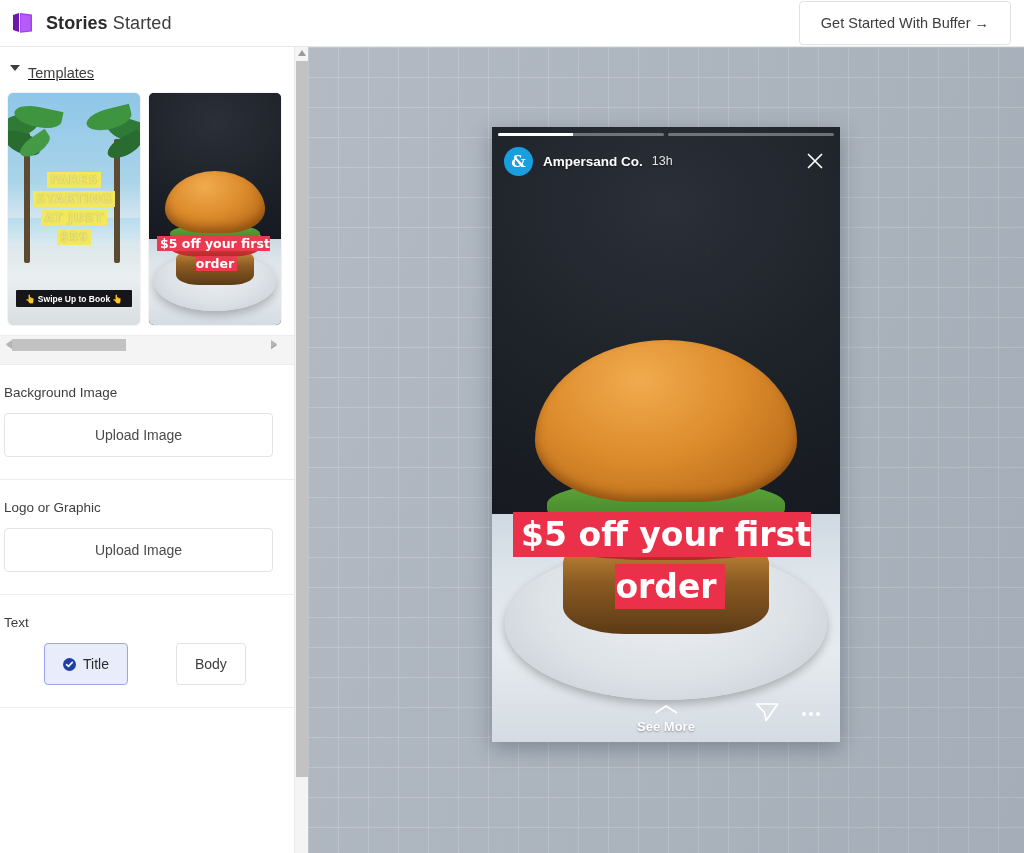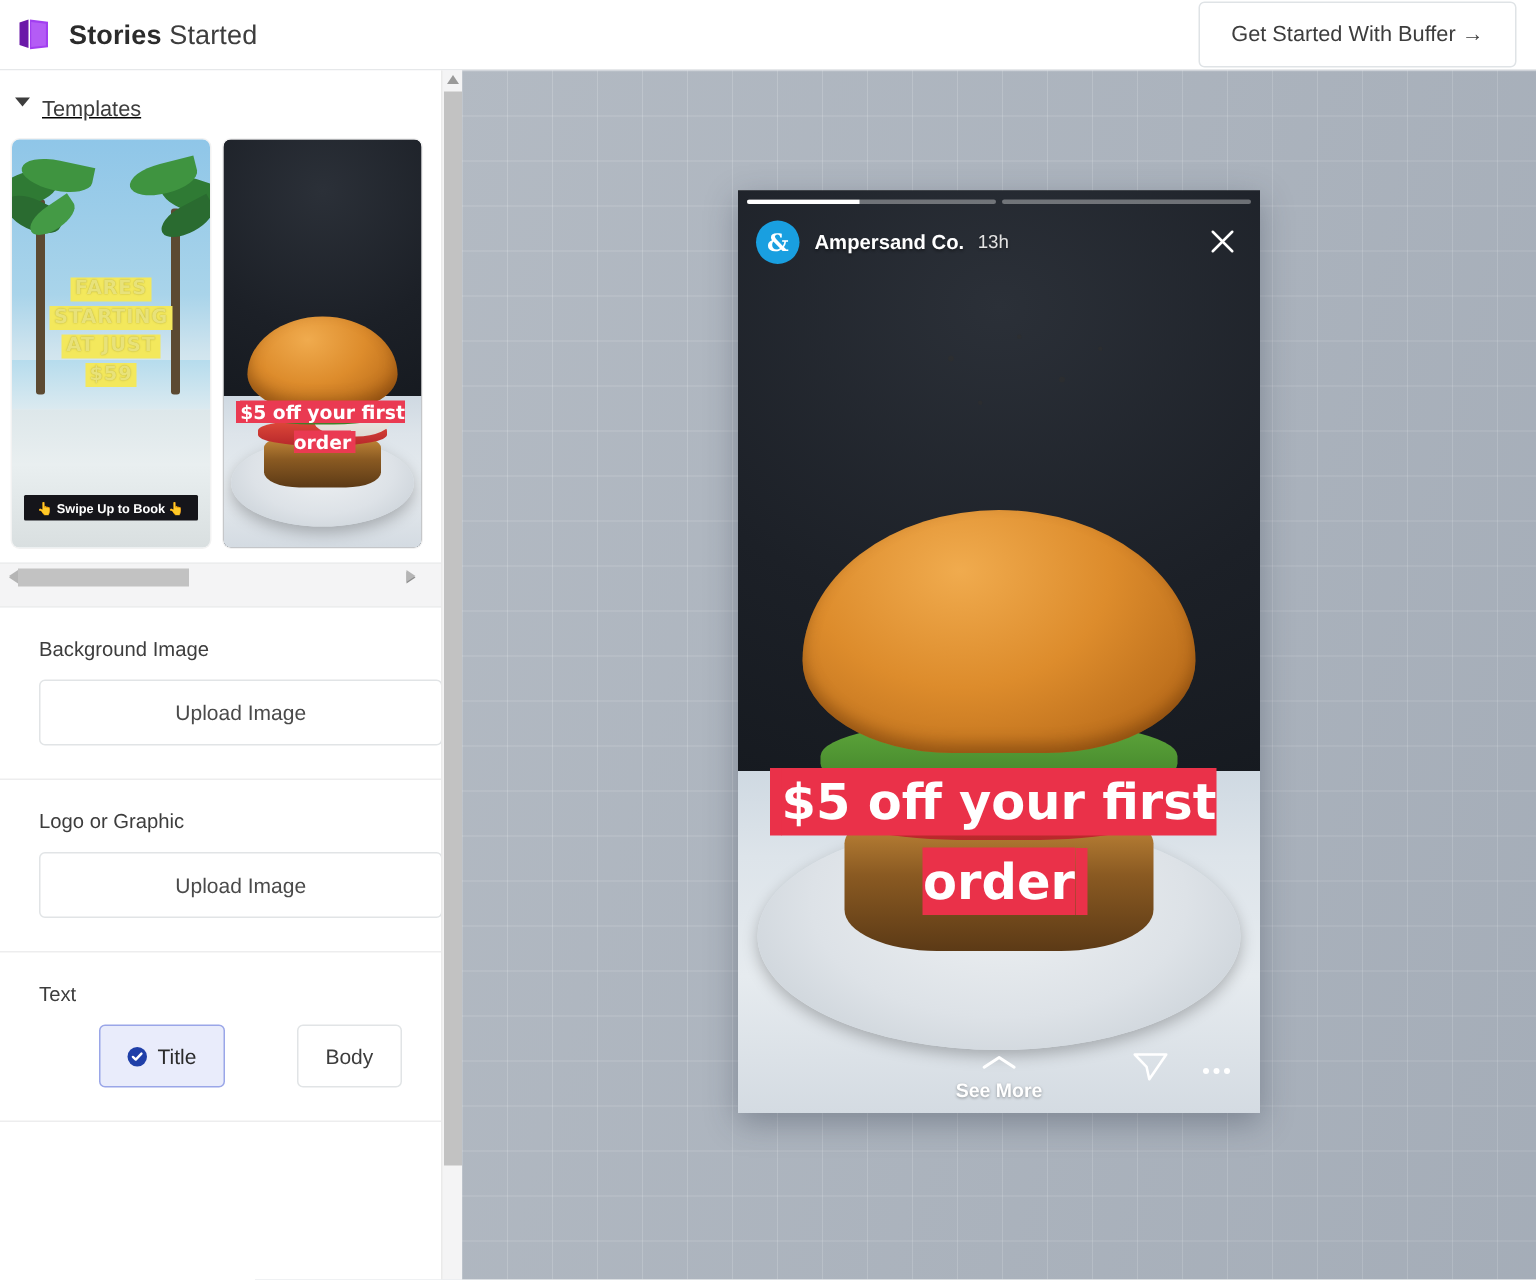--- a/index.html
+++ b/index.html
@@ -43,21 +43,21 @@
     text-decoration: underline;
   }
   .caret {
     width: 0; height: 0; border-left: 5px solid transparent;
     border-right: 5px solid transparent; border-top: 6px solid #3d3d3d;
   }
   .templates-label { font-size: 14.5px; color: #3d3d3d; }
 
   .tpl-row { display: flex; gap: 9px; padding: 0 0 0 8px; }
   .tpl {
-    width: 132px; height: 272px; border-radius: 5px; overflow: hidden;
+    width: 132px; height: 232px; border-radius: 5px; overflow: hidden;
     position: relative; cursor: pointer; flex: none;
     box-shadow: 0 0 0 1px rgba(0,0,0,.05);
   }
   
   .tpl-beach { background: linear-gradient(#8fc6e8 0%, #a9d4ea 38%, #cfe4ee 52%, #e2ecf0 62%, #eef3f5 100%); }
   .pl { position: absolute; }
   .palm-trunk { background: #5c4a32; border-radius: 2px; }
   .frond { position: absolute; border-radius: 50% 0 50% 50%; }
   .beach-sand { position: absolute; left: 0; bottom: 0; width: 100%; height: 34%;
     background: linear-gradient(#dde7ea, #e9eff0 40%, #d9dfe0); }
@@ -122,21 +122,21 @@
   .hthumb { position: absolute; left: 6px; top: 0; width: 114px; height: 12px; background: #c2c2c2; }
   .harrow-r { position: absolute; right: 3px; top: 2px; width: 0; height: 0;
     border-top: 4px solid transparent; border-bottom: 4px solid transparent; border-left: 6px solid #8d8d8d; }
   .harrow-r2 { position: absolute; right: 3px; bottom: 3px; width: 0; height: 0;
     border-top: 4px solid transparent; border-bottom: 4px solid transparent; border-left: 6px solid #b5b5b5; }
   .harrow-l { position: absolute; left: 0px; bottom: 3px; width: 0; height: 0;
     border-top: 4px solid transparent; border-bottom: 4px solid transparent; border-right: 6px solid #b5b5b5; }
   .harrow-l2 { position: absolute; left: 0px; top: 2px; width: 0; height: 0;
     border-top: 4px solid transparent; border-bottom: 4px solid transparent; border-right: 6px solid #b5b5b5; }
 
-  .field-block { padding: 20px 16px 22px 26px; border-bottom: 1px solid #ededee; }
+  .field-block { padding: 20px 16px 22px 4px; border-bottom: 1px solid #ededee; }
   .field-label { font-size: 13.5px; color: #3d3d3d; margin-bottom: 13px; }
   .upload-btn {
     width: 269px; height: 44px; background: #fff; border: 1px solid #e1e4e6;
     border-radius: 4px; font-size: 14px; color: #4a4a4a; cursor: pointer;
     font-family: "Liberation Sans", sans-serif;
   }
   .color-swatch {
     width: 269px; height: 44px; background: #ececec; border: 1px solid #e1e4e6;
     border-radius: 4px; cursor: pointer;
   }

